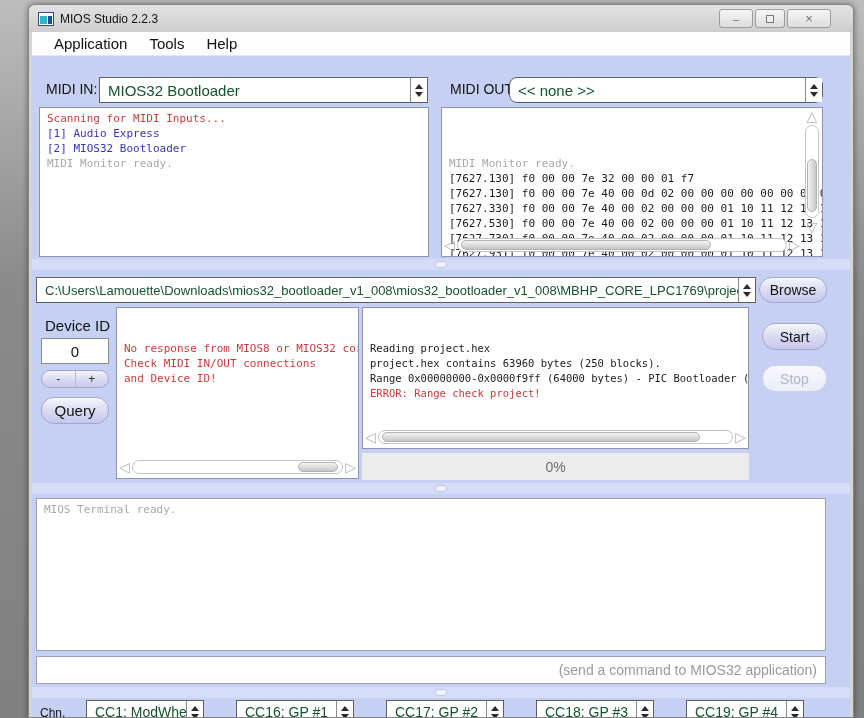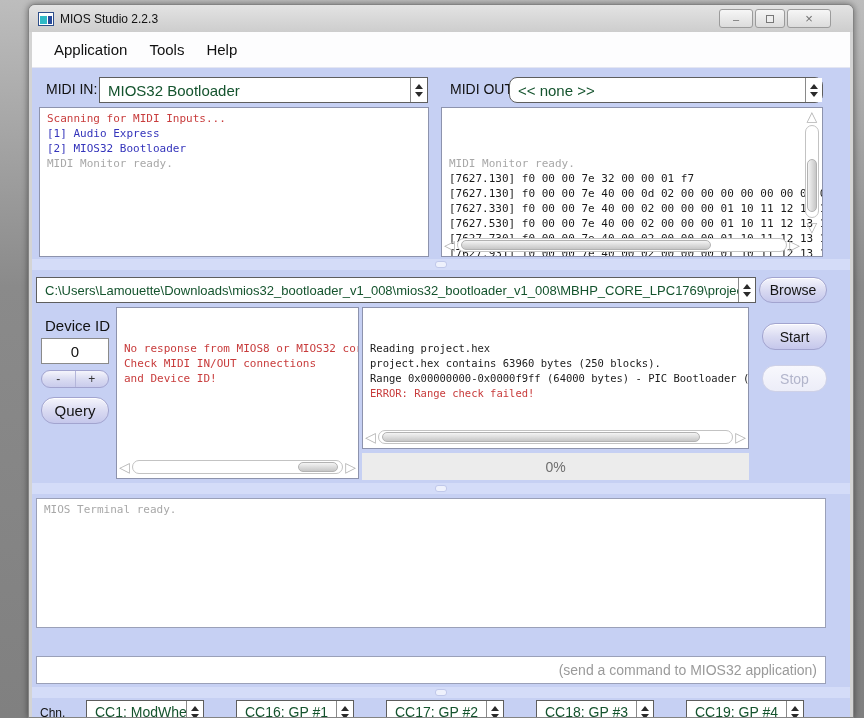--- a/index.html
+++ b/index.html
@@ -18,21 +18,21 @@
   .title { font-size:12px; color:#111; flex:1; white-space:nowrap; }
   .win-controls { display:flex; gap:2px; }
   .win-btn { height:19px; border:1px solid #9b9b9b; border-radius:3px;
     background:linear-gradient(#f6f6f6,#dcdcdc); color:#6f6f6f; font-size:11px;
     display:flex; align-items:center; justify-content:center; }
   .win-btn.min { width:34px; } .win-btn.max { width:30px; } .win-btn.close { width:44px; font-size:13px; }
   .max-glyph { width:8px; height:8px; border:1px solid #777; background:#eee; }
 
   
   .client { position:absolute; left:3px; right:3px; top:27px; bottom:0; background:#c6d0f3; overflow:hidden; }
-  .menubar { height:36px; background:#fdfdfe; border-bottom:1px solid #e4e6f2; display:flex; align-items:center; padding-left:11px; }
+  .menubar { height:24px; background:#fdfdfe; border-bottom:1px solid #e4e6f2; display:flex; align-items:center; padding-left:11px; }
   .menu-item { font-size:15px; color:#111; padding:4px 11px; }
   .content { position:absolute; left:0; right:0; top:32px; bottom:0; }
 
   .lbl { position:absolute; font-size:14px; color:#111; white-space:nowrap; }
 
   
   .combo { position:absolute; background:#fff; border:1px solid #5e5e5e; display:flex; align-items:stretch; }
   .combo .val { flex:1; padding:4px 8px; font-size:15px; color:#14532d; display:flex; align-items:center; white-space:nowrap; overflow:hidden; }
   .combo .spin { width:17px; border-left:1px solid #8a8a8a; display:flex; flex-direction:column; align-items:center; justify-content:center; gap:3px; background:#fff; }
   .tri-up { width:0; height:0; border-left:4px solid transparent; border-right:4px solid transparent; border-bottom:5px solid #2a2a2a; }
@@ -171,39 +171,39 @@
         <div class="mline c-red">No response from MIOS8 or MIOS32 core!</div><div class="mline c-red">Check MIDI IN/OUT connections</div><div class="mline c-red">and Device ID!</div><div class="hscroll" style="left:2px; right:2px; bottom:1px;">
           <span class="s-arrow">◁</span>
           <div class="htrack">
             <div class="hthumb" style="left:79%; width:19%;"></div>
           </div>
           <span class="s-arrow">▷</span>
         </div>
       </div>
 
       <div class="panel" style="left:330px; top:243px; width:387px; height:142px; font-size:10.5px;">
-        <div class="mline c-black">Reading project.hex</div><div class="mline c-black">project.hex contains 63960 bytes (250 blocks).</div><div class="mline c-black">Range 0x00000000-0x0000f9ff (64000 bytes) - PIC Bootloader (ERRO</div><div class="mline c-red">ERROR: Range check failed!</div><div class="hscroll" style="left:2px; right:2px; bottom:1px;">
+        <div class="mline c-black">Reading project.hex</div><div class="mline c-black">project.hex contains 63960 bytes (250 blocks).</div><div class="mline c-black">Range 0x00000000-0x0000f9ff (64000 bytes) - PIC Bootloader (ERRO</div><div class="mline c-red">ERROR: Range check project!</div><div class="hscroll" style="left:2px; right:2px; bottom:1px;">
           <span class="s-arrow">◁</span>
           <div class="htrack">
             <div class="hthumb" style="left:1%; width:90%;"></div>
           </div>
           <span class="s-arrow">▷</span>
         </div>
       </div>
 
       <div class="progress" style="left:330px; top:389px; width:387px; height:27px;">0%</div>
 
       <div class="pill" style="left:730px; top:259px; width:65px; height:27px;">Start</div>
       <div class="pill disabled" style="left:730px; top:301px; width:65px; height:27px;">Stop</div>
 
       <div class="splitter" style="top:419px;">
           <div class="grip"></div>
         </div>
 
-      <div class="panel" style="left:4px; top:434px; width:790px; height:130px; border-color:#9aa0b8;"><div class="mline c-gray">MIOS Terminal ready.</div></div>
+      <div class="panel" style="left:4px; top:434px; width:790px; height:153px; border-color:#9aa0b8;"><div class="mline c-gray">MIOS Terminal ready.</div></div>
       <input class="cmd-input" style="left: 4px; top: 592px; width: 790px; height: 28px; text-align: right;" placeholder="(send a command to MIOS32 application)">
 
       <div class="splitter" style="top:623px;">
           <div class="grip"></div>
         </div>
 
       <div class="chn-lbl" style="left:8px; top:642px;">Chn.</div>
 
       <div class="combo cc-combo" style="left:54px; top:636px; width:118px; height:24px;">
         <div class="val">CC1: ModWheel</div>

